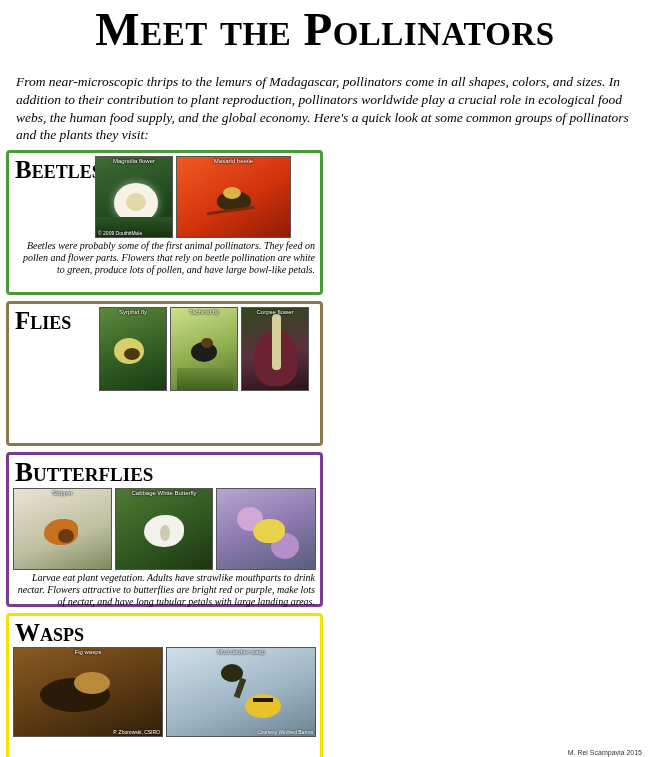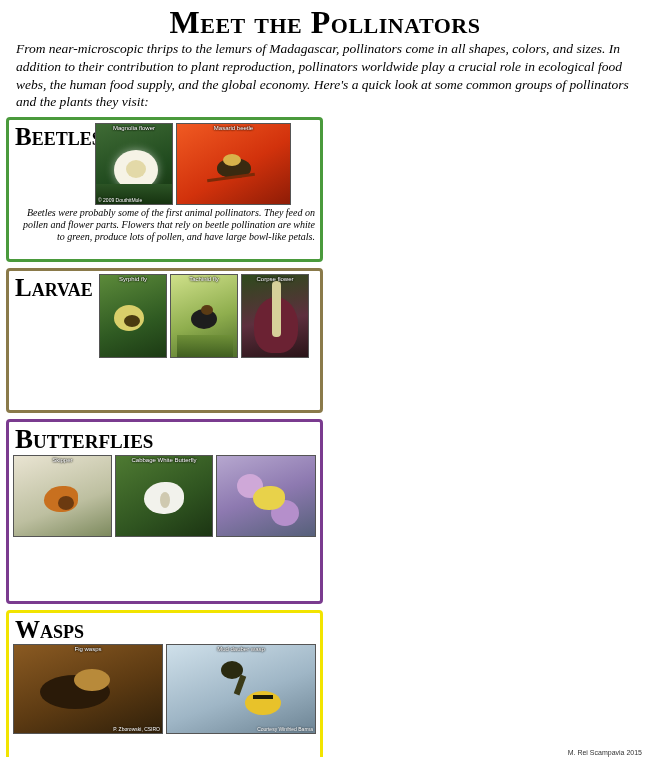--- a/index.html
+++ b/index.html
@@ -8,26 +8,26 @@
     background:#ffffff;
     font-family:"Liberation Serif", serif;
     color:#000;
     overflow:hidden;
   }
   .page{width:650px;height:757px;position:relative;box-sizing:border-box;padding:4px 6px 0 6px;}
 
   .title{
     text-align:center;
     font-family:"Liberation Serif", serif;
-    font-size:32px;
+    font-size:47px;
     font-variant:small-caps;
     font-weight:bold;
     letter-spacing:0.5px;
     line-height:1.0;
-    margin:2px 0 2px 0;
+    margin:2px 0 20px 0;
   }
   .intro{
     text-align:left;
     font-style:italic;
     font-size:13.5px;
     line-height:1.32;
     margin:0 10px 6px 10px;
   }
 
   .grid{
@@ -148,21 +148,21 @@
             <div class="credit"></div>
           </div>
         </div>
       </div>
       <div class="blurb">Beetles were probably some of the first animal pollinators. They feed on pollen and flower parts. Flowers that rely on beetle pollination are white to green, produce lots of pollen, and have large bowl-like petals.</div>
     </div>
 
     <div class="card" style="border-color:#8a7a4a;height:145px;">
       <div class="card-top">
         <div class="head-col" style="width:92px;">
-          <div class="card-head">Larvae</div>
+          <div class="card-head">Flies</div>
         </div>
         <div class="img-row" style="margin-left:-10px;">
           <div class="photo" style="width:68px;height:84px;">
             <div class="sky" style="background:linear-gradient(160deg,#5c8a3a,#2f5a22 60%,#1c3a14);"></div>
             <div class="blob" style="left:14px;top:30px;width:30px;height:26px;background:#d9cf6a;"></div>
             <div class="blob" style="left:24px;top:40px;width:16px;height:12px;background:#4a3a10;"></div>
             <div class="cap">Syrphid fly</div>
           </div>
           <div class="photo" style="width:68px;height:84px;">
             <div class="sky" style="background:linear-gradient(160deg,#cfe08a,#8fae4e 55%,#4f6e2a);"></div>
@@ -174,21 +174,21 @@
           <div class="photo" style="width:68px;height:84px;">
             <div class="sky" style="background:linear-gradient(170deg,#2e4a1c,#5d2f3e 55%,#2a1418);"></div>
             <div class="blob" style="left:12px;top:22px;width:44px;height:56px;background:#6b2233;border-radius:50% 50% 40% 40%;"></div>
             <div class="bar" style="left:30px;top:6px;width:9px;height:56px;background:#d7d09a;border-radius:4px;"></div>
             <div class="cap">Corpse flower</div>
           </div>
         </div>
       </div>
     </div>
 
-    <div class="card" style="border-color:#7a3b8f;height:185px;">
+    <div class="card" style="border-color:#7a3b8f;height:155px;">
       <div class="card-head" style="font-size:27px;">Butterflies</div>
       <div class="img-row">
         <div class="photo" style="width:100px;height:82px;">
           <div class="sky" style="background:linear-gradient(160deg,#e9e4d2,#bdbfa0 60%,#7d8a5e);"></div>
           <div class="blob" style="left:30px;top:30px;width:34px;height:26px;background:#c8701f;border-radius:60% 40% 50% 50%;"></div>
           <div class="blob" style="left:44px;top:40px;width:16px;height:14px;background:#6b3a10;"></div>
           <div class="cap">Skipper</div>
         </div>
         <div class="photo" style="width:100px;height:82px;">
           <div class="sky" style="background:linear-gradient(150deg,#4e7a32,#2f5420 60%,#1c3513);"></div>
@@ -197,20 +197,21 @@
           <div class="cap">Cabbage White Butterfly</div>
         </div>
         <div class="photo" style="width:101px;height:82px;">
           <div class="sky" style="background:linear-gradient(160deg,#b6a7cf,#8d79b0 50%,#56607a);"></div>
           <div class="blob" style="left:20px;top:18px;width:26px;height:24px;background:#cfa8d8;"></div>
           <div class="blob" style="left:54px;top:44px;width:28px;height:26px;background:#b58fcb;"></div>
           <div class="blob" style="left:36px;top:30px;width:32px;height:24px;background:#e8d24a;border-radius:55% 45% 50% 50%;"></div>
           <div class="cap"></div>
         </div>
       </div>
+      <div class="blurb">Larvae eat plant vegetation. Adults have strawlike mouthparts to drink nectar. Flowers attractive to butterflies are bright red or purple, make lots of nectar, and have long tubular petals with large landing areas.</div>
     </div>
 
     <div class="card" style="border-color:#f2e400;height:155px;">
       <div class="card-head">Wasps</div>
       <div class="img-row">
         <div class="photo" style="width:152px;height:90px;">
           <div class="sky" style="background:linear-gradient(160deg,#8a5a22,#5c3a12 55%,#30200a);"></div>
           <div class="blob" style="left:26px;top:30px;width:70px;height:34px;background:#2a1a08;border-radius:50%;"></div>
           <div class="blob" style="left:60px;top:24px;width:36px;height:22px;background:#b88a3a;border-radius:50%;"></div>
           <div class="cap">Fig wasps</div>

